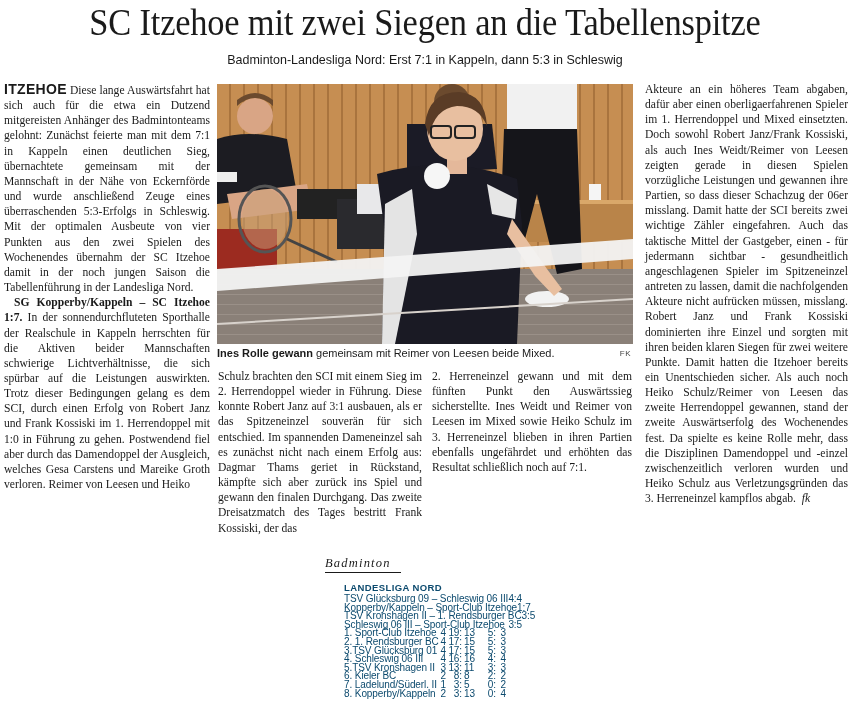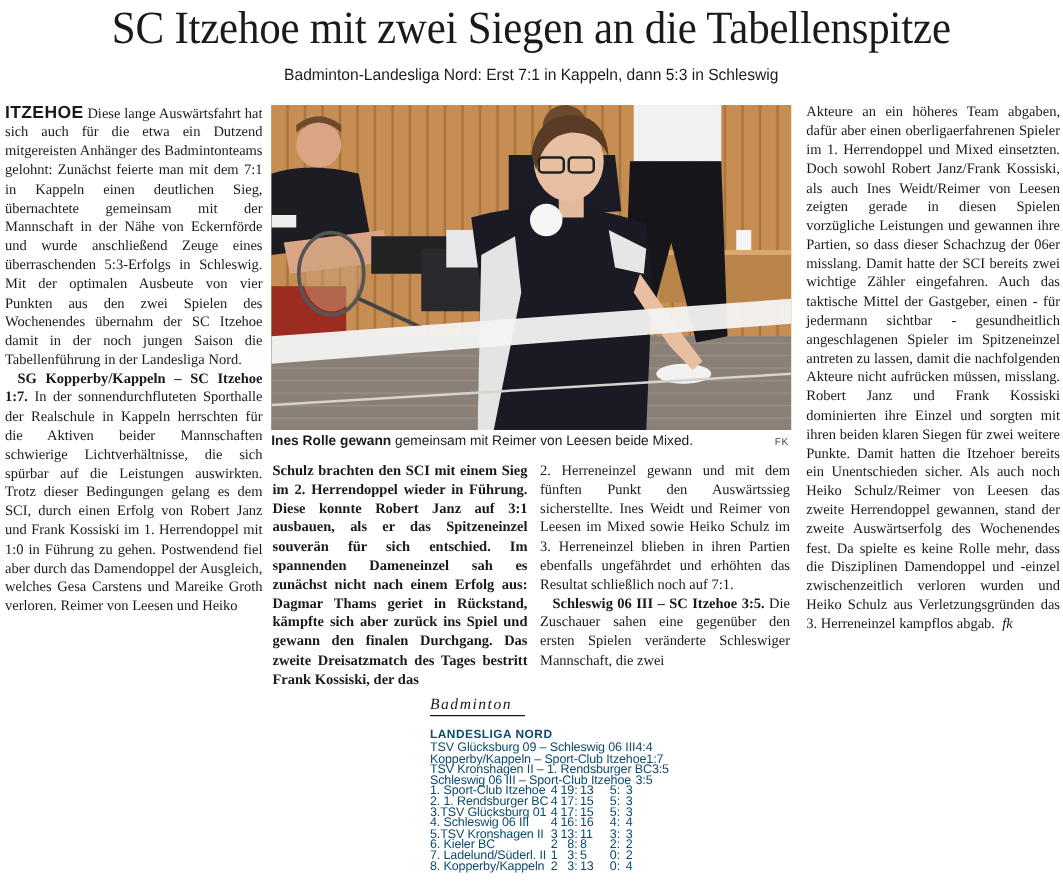--- a/index.html
+++ b/index.html
@@ -18,40 +18,40 @@
     }
     .col {
       position: absolute;
       font-family: "Liberation Serif", "DejaVu Serif", serif;
       font-size: 11.6px; line-height: 15.15px; color: #1a1a1a;
       text-align: justify; hyphens: manual;
     }
     .col p { margin: 0; }
     .col p + p { text-indent: 10px; }
     .col1 { left: 4px; top: 82px; width: 206px; }
-    .col2 { left: 218px; top: 369px; width: 204px; font-weight: bold; }
+    .col2 { left: 218px; top: 369px; width: 204px; }
     .col3 { left: 432px; top: 369px; width: 200px; }
     .col4 { left: 645px; top: 82px; width: 203px; }
     .dateline { font-family: "Liberation Sans", "DejaVu Sans", sans-serif; font-weight: bold; font-size: 14px; letter-spacing: 0.3px; }
     .lead { font-weight: bold; }
     .sig { font-style: italic; }
     .photo {
       position: absolute; left: 217px; top: 84px; width: 416px; height: 260px;
       overflow: hidden; background: #c9935a;
     }
     .photo svg { display: block; }
     .caption {
       position: absolute; left: 217px; top: 346px; width: 416px;
       font-family: "Liberation Sans", "DejaVu Sans", sans-serif;
       font-size: 11px; line-height: 14px; color: #1a1a1a;
     }
     .caption .cap-bold { font-weight: bold; }
     .caption .credit { position: absolute; right: 2px; top: 1px; font-size: 8px; color: #444; letter-spacing: 0.5px; }
     .section-label {
-      position: absolute; left: 344px; top: 556px; width: 76px;
+      position: absolute; left: 325px; top: 556px; width: 76px;
       font-family: "Liberation Serif", "DejaVu Serif", serif; font-style: italic;
       font-size: 12.5px; letter-spacing: 1.2px; line-height: 15px;
       border-bottom: 1px solid #1a1a1a; padding-bottom: 1px; color: #1a1a1a;
     }
     .standings {
       position: absolute; left: 344px; top: 582px; width: 178px;
       font-family: "Liberation Sans", "DejaVu Sans", sans-serif; color: #0c4a6e;
     }
     .standings .league { font-weight: bold; font-size: 9.5px; letter-spacing: 0.4px; line-height: 12px; margin-bottom: 1px; }
     .standings .row { display: flex; font-size: 10px; line-height: 8.6px; white-space: nowrap; letter-spacing: -0.1px; }
@@ -138,21 +138,20 @@
   <span class="cap-bold">Ines Rolle gewann</span><span> gemeinsam mit Reimer von Leesen beide Mixed.</span>
   <span class="credit">FK</span>
 </div>
 
 <div class="col col2">
   <p>Schulz brachten den SCI mit einem Sieg im 2. Herrendoppel wieder in Führung. Diese konnte Robert Janz auf 3:1 ausbauen, als er das Spitzeneinzel souverän für sich entschied. Im spannenden Dameneinzel sah es zunächst nicht nach einem Erfolg aus: Dagmar Thams geriet in Rückstand, kämpfte sich aber zurück ins Spiel und gewann den finalen Durchgang. Das zweite Dreisatzmatch des Tages bestritt Frank Kossiski, der das</p>
 </div>
 
 <div class="col col3">
   <p>2. Herreneinzel gewann und mit dem fünften Punkt den Auswärtssieg sicherstellte. Ines Weidt und Reimer von Leesen im Mixed sowie Heiko Schulz im 3. Herreneinzel blieben in ihren Partien ebenfalls ungefährdet und erhöhten das Resultat schließlich noch auf 7:1.</p>
-  <p><span class="lead">Schleswig 06 III – SC Itzehoe 3:5.</span> <span>Die Zuschauer sahen eine gegenüber den ersten Spielen veränderte Schleswiger Mannschaft, die zwei</span></p>
 </div>
 
 <div class="col col4">
   <p><span>Akteure an ein höheres Team abgaben, dafür aber einen oberligaerfahrenen Spieler im 1. Herrendoppel und Mixed einsetzten. Doch sowohl Robert Janz/Frank Kossiski, als auch Ines Weidt/Reimer von Leesen zeigten gerade in diesen Spielen vorzügliche Leistungen und gewannen ihre Partien, so dass dieser Schachzug der 06er misslang. Damit hatte der SCI bereits zwei wichtige Zähler eingefahren. Auch das taktische Mittel der Gastgeber, einen - für jedermann sichtbar - gesundheitlich angeschlagenen Spieler im Spitzeneinzel antreten zu lassen, damit die nachfolgenden Akteure nicht aufrücken müssen, misslang. Robert Janz und Frank Kossiski dominierten ihre Einzel und sorgten mit ihren beiden klaren Siegen für zwei weitere Punkte. Damit hatten die Itzehoer bereits ein Unentschieden sicher. Als auch noch Heiko Schulz/Reimer von Leesen das zweite Herrendoppel gewannen, stand der zweite Auswärtserfolg des Wochenendes fest. Da spielte es keine Rolle mehr, dass die Disziplinen Damendoppel und -einzel zwischenzeitlich verloren wurden und Heiko Schulz aus Verletzungsgründen das 3. Herreneinzel kampflos abgab.</span>&nbsp;&nbsp;<span class="sig">fk</span></p>
 </div>
 
 <div class="section-label">Badminton</div>
 <div class="standings">
   <div class="league">LANDESLIGA NORD</div>
 

